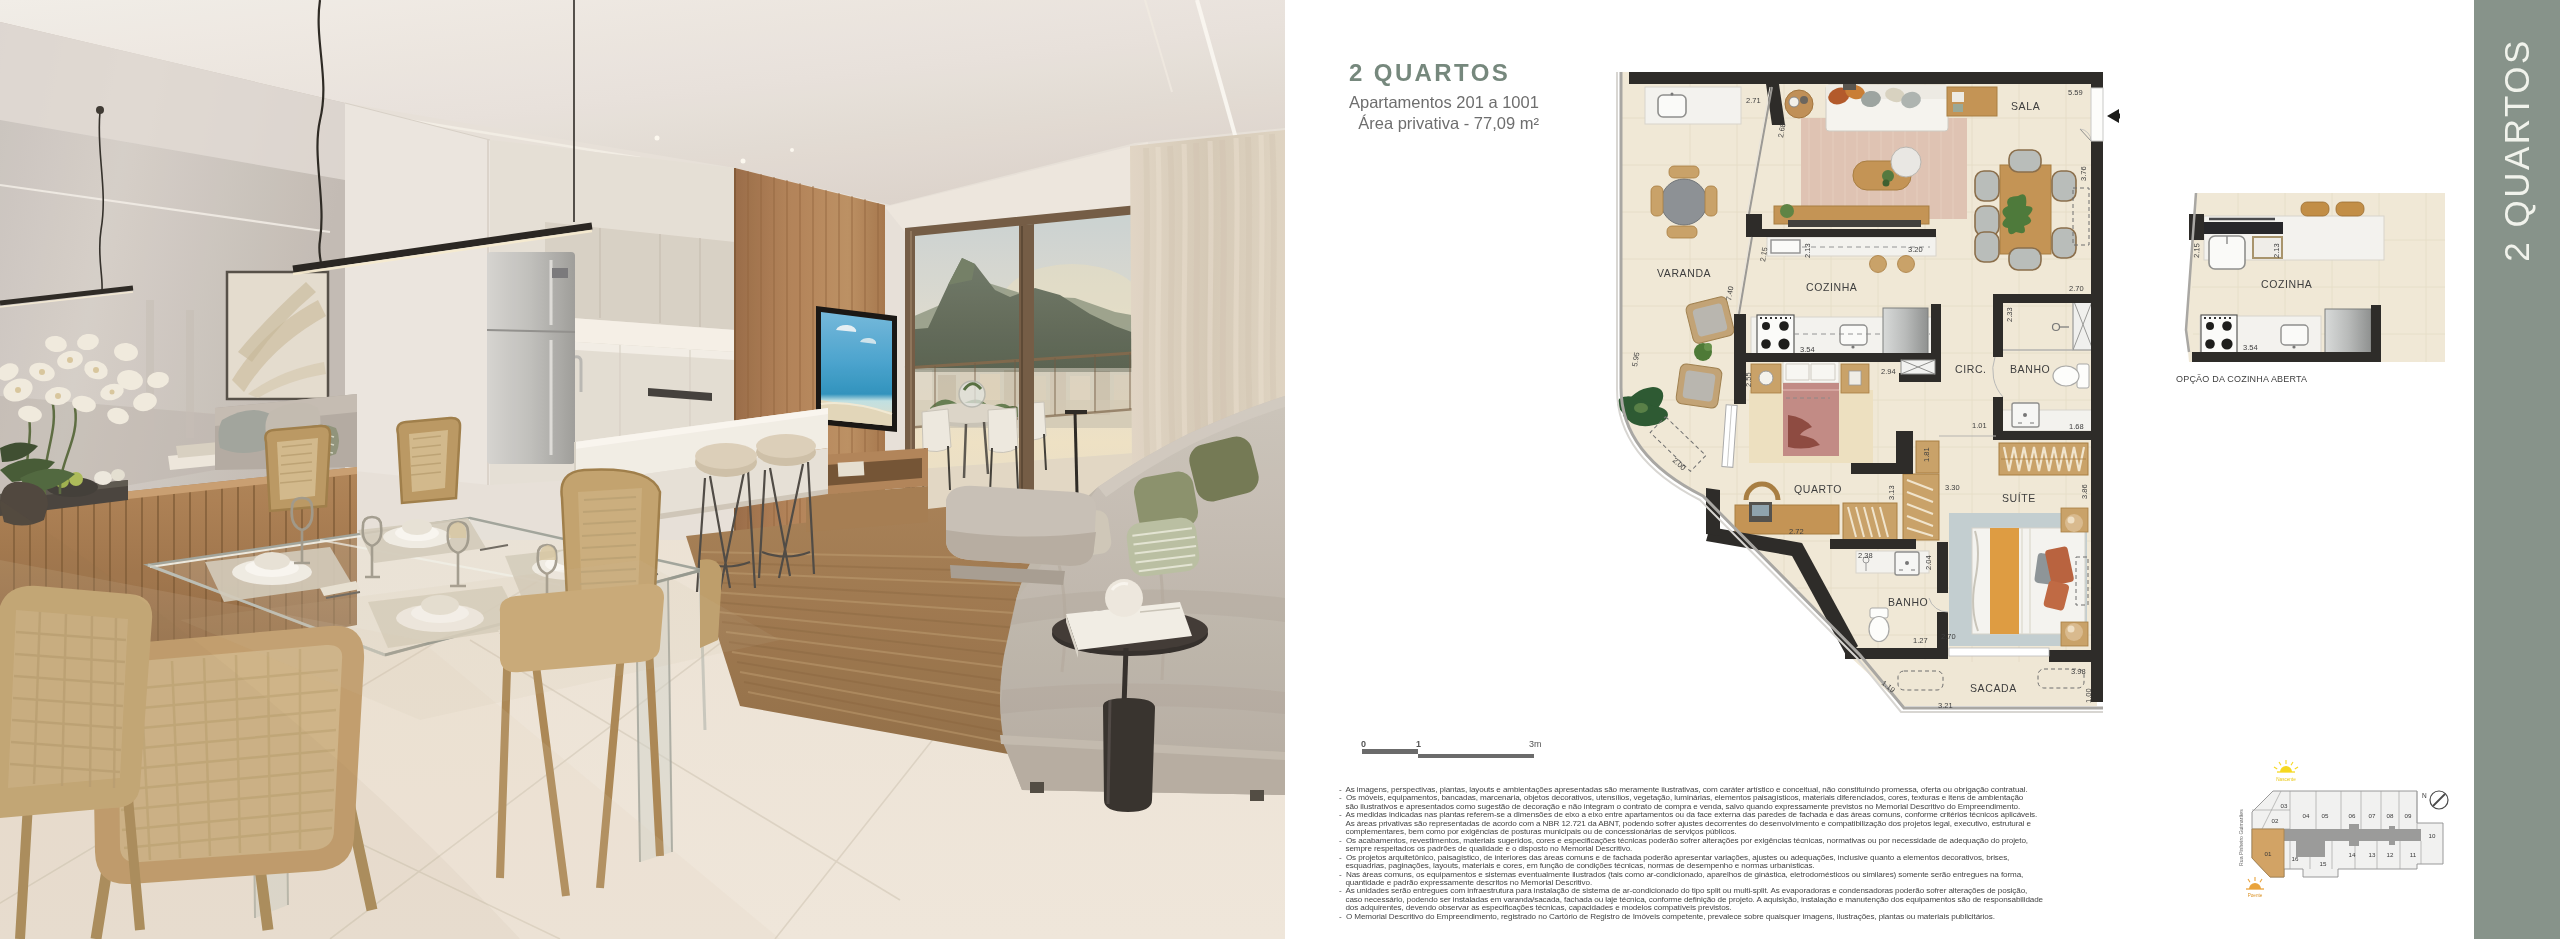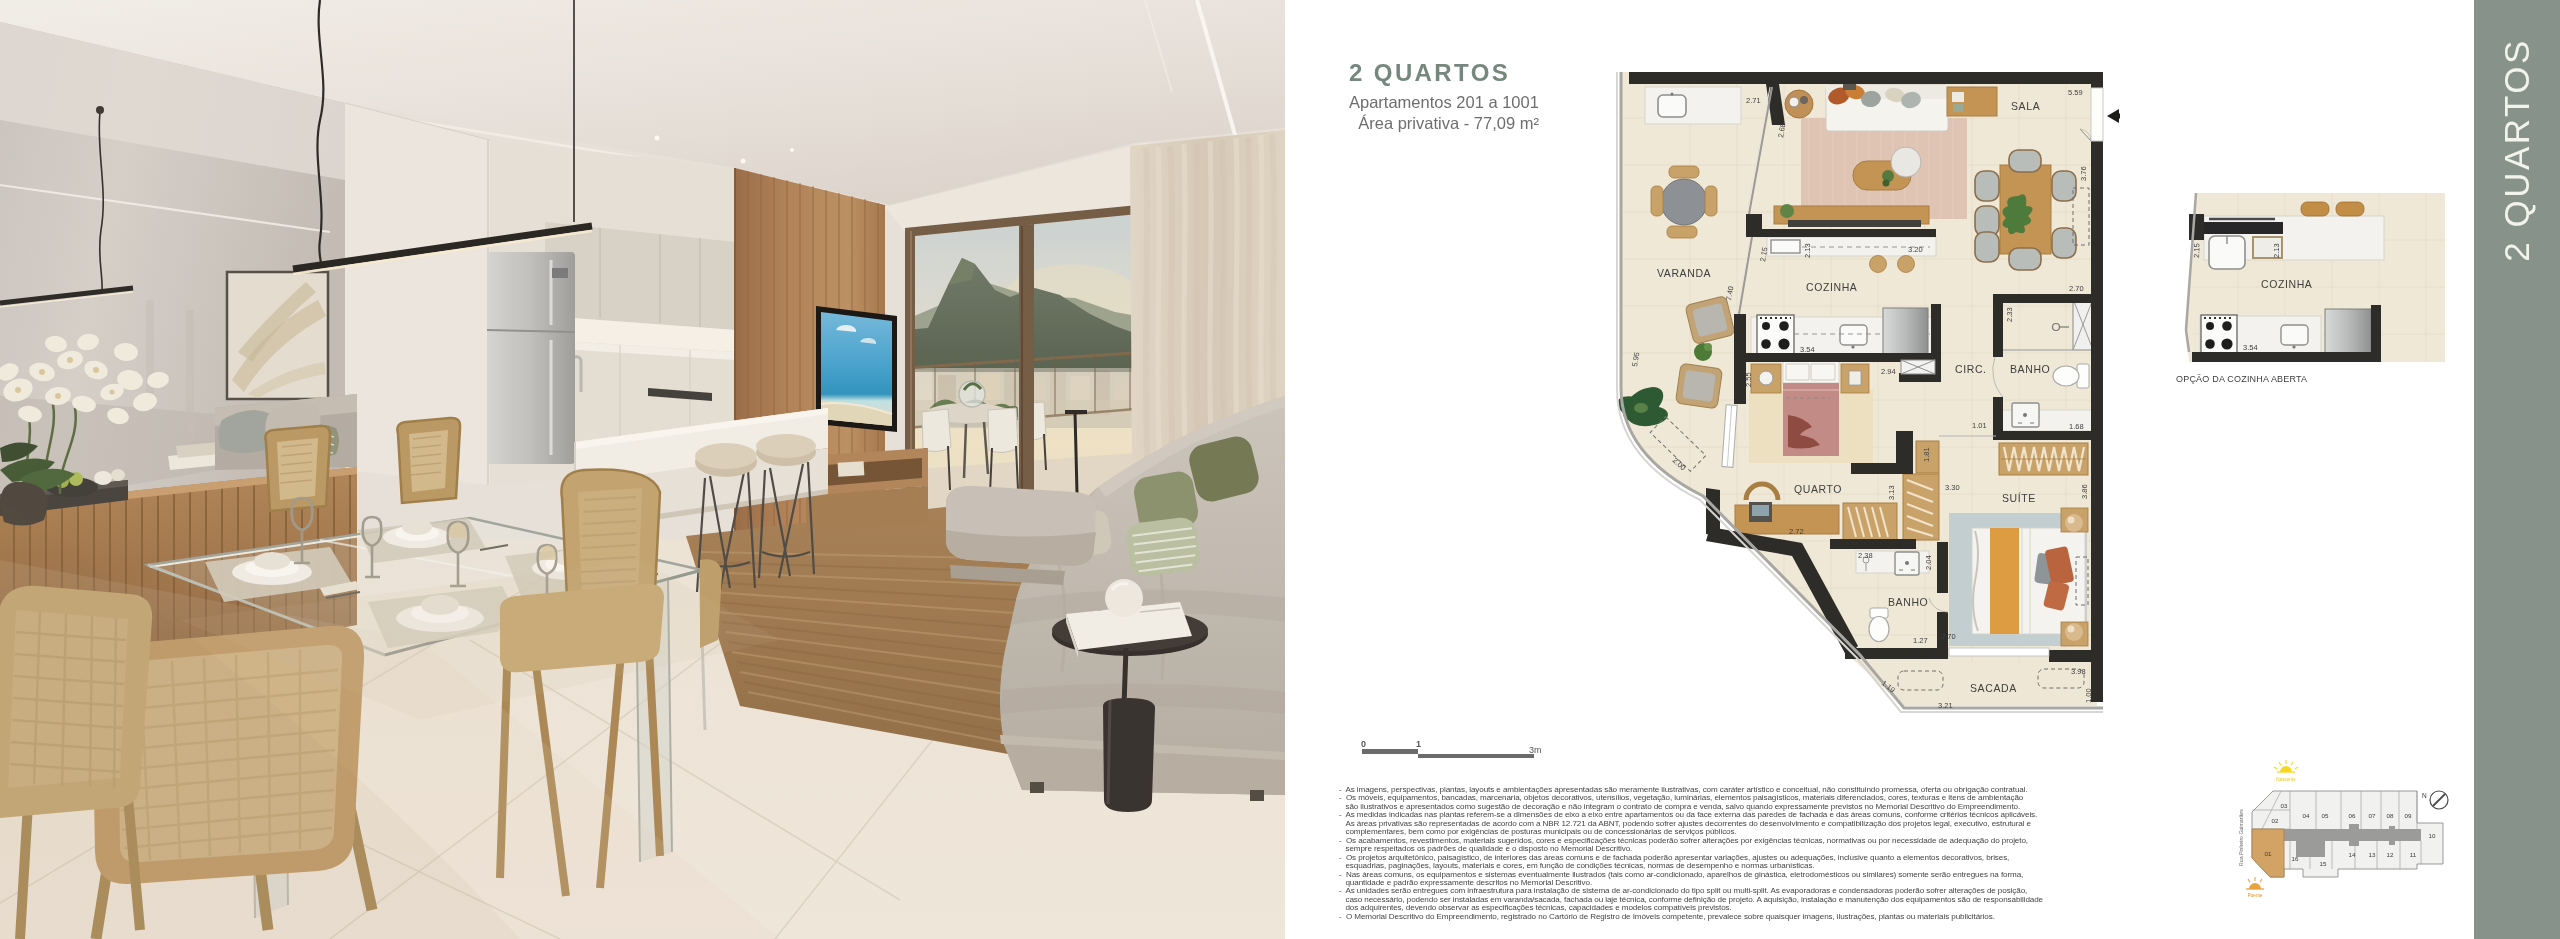--- a/index.html
+++ b/index.html
@@ -888,21 +888,21 @@
     <text x="2279" y="258" transform="rotate(-90 2279 258)">2.13</text>
     <text x="2243" y="350">3.54</text>
   </g>
 
   <text x="2176" y="382" font-family="Liberation Sans, sans-serif" font-size="9" fill="#3E3E3E" letter-spacing="0.2">OPÇÃO DA COZINHA ABERTA</text>
   </svg>
   </div>
 
   <div class="abs" style="left:76px;top:739px;font-size:9px;font-weight:bold;color:#555;">0</div>
   <div class="abs" style="left:131px;top:739px;font-size:9px;font-weight:bold;color:#555;">1</div>
-  <div class="abs" style="left:244px;top:739px;font-size:9px;font-weight:normal;color:#555;margin-top:6px;">3m</div>
+  <div class="abs" style="left:244px;top:739px;font-size:9px;font-weight:normal;color:#555;">3m</div>
   <div class="abs" style="left:77px;top:749px;width:56px;height:4.5px;background:#6b6b6b;"></div>
   <div class="abs" style="left:133px;top:753.5px;width:116px;height:4.5px;background:#6b6b6b;"></div>
 
   <div class="abs" style="left:54px;top:780px;width:720px;font-size:8.1px;line-height:8.46px;color:#454545;white-space:nowrap;letter-spacing:-0.1px;margin-top:6px;">
 <div>-&nbsp; As imagens, perspectivas, plantas, layouts e ambientações apresentadas são meramente ilustrativas, com caráter artístico e conceitual, não constituindo promessa, oferta ou obrigação contratual.</div>
 <div>-&nbsp; Os móveis, equipamentos, bancadas, marcenaria, objetos decorativos, utensílios, vegetação, luminárias, elementos paisagísticos, materiais diferenciados, cores, texturas e itens de ambientação</div>
 <div>&nbsp;&nbsp;&nbsp;são ilustrativos e apresentados como sugestão de decoração e não integram o contrato de compra e venda, salvo quando expressamente previstos no Memorial Descritivo do Empreendimento.</div>
 <div>-&nbsp; As medidas indicadas nas plantas referem-se a dimensões de eixo a eixo entre apartamentos ou da face externa das paredes de fachada e das áreas comuns, conforme critérios técnicos aplicáveis.</div>
 <div>&nbsp;&nbsp;&nbsp;As áreas privativas são representadas de acordo com a NBR 12.721 da ABNT, podendo sofrer ajustes decorrentes do desenvolvimento e compatibilização dos projetos legal, executivo, estrutural e</div>
 <div>&nbsp;&nbsp;&nbsp;complementares, bem como por exigências de posturas municipais ou de concessionárias de serviços públicos.</div>

